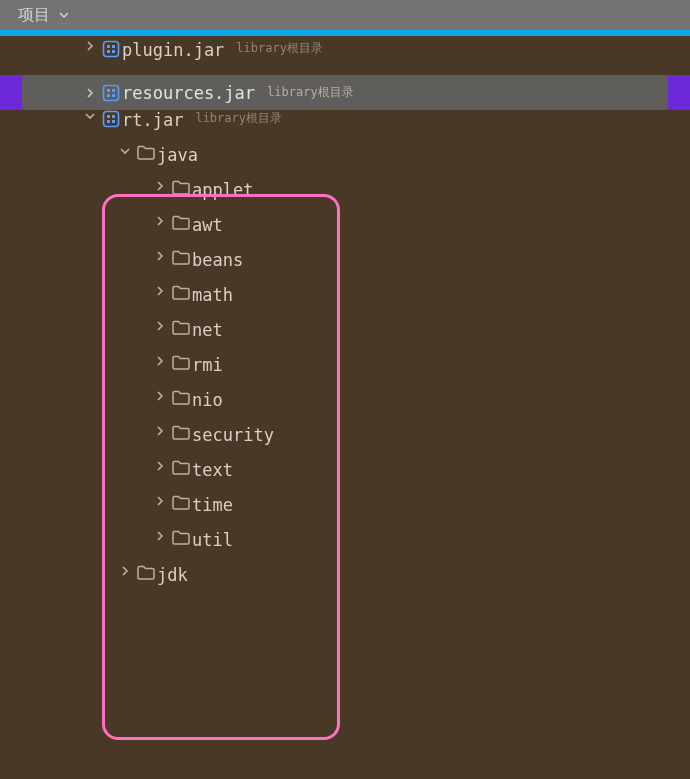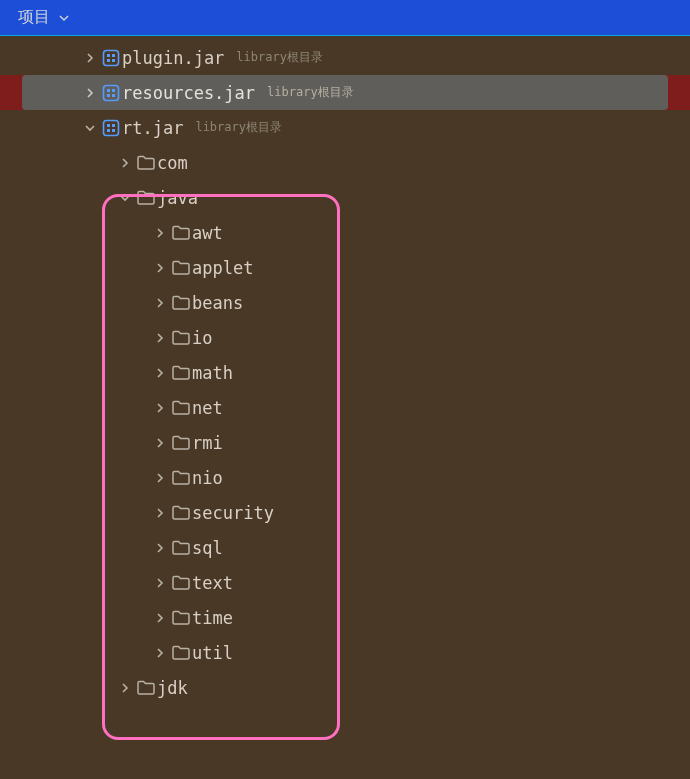--- a/index.html
+++ b/index.html
@@ -18,46 +18,46 @@
   height: 100%;
   background: #2a2f36;
   display: flex;
   flex-direction: column;
 }
 .header {
   height: 36px;
   display: flex;
   align-items: center;
   padding: 0 18px;
-  border-bottom: 1px solid #0ea5e9;
-  background: #1d4ed8;
+  border-bottom: 6px solid #0ea5e9;
+  background: #737373;
 }
 .header-title {
   font-size: 16px;
   color: #cfd3d9;
   font-family: "Microsoft YaHei", sans-serif;
 }
 .header-chevron {
   margin-left: 8px;
   color: #cfd3d9;
 }
 .tree-body {
   flex: 1;
   background: #4a3826;
   position: relative;
   padding-top: 4px;
 }
 .row {
   height: 35px;
   display: flex;
-  align-items: center;
+  align-items: flex-start;
   position: relative;
 }
 .row.selected {
-  background: #7f1d1d;
+  background: #6d28d9;
 }
 .sel-inner {
   margin: 0 22px;
   background: #5f5e5a;
   border-radius: 4px;
   height: 35px;
   display: flex;
   align-items: center;
   width: calc(100% - 44px);
 }
@@ -171,246 +171,204 @@
             <rect x="5" y="5" width="3" height="3" fill="#569cff"></rect>
             <rect x="10" y="5" width="3" height="3" fill="#569cff"></rect>
             <rect x="5" y="10" width="3" height="3" fill="#569cff"></rect>
             <rect x="10" y="10" width="3" height="3" fill="#569cff"></rect>
           </svg>
       </span>
       <span class="label">rt.jar</span>
       <span class="hint">library根目录</span>
     </div>
 
+
+    <div class="row">
+      <span class="indent" style="width:115px"></span>
+      <span class="arrow">
+        <svg width="12" height="12" viewBox="0 0 12 12">
+            <path d="M2 4 L6 8 L10 4" stroke="#b8b1a6" stroke-width="1.6" fill="none"></path>
+          </svg>
+      </span>
+      <span class="icon-slot">
+        <svg width="18" height="16" viewBox="0 0 18 16">
+            <path d="M1 3 Q1 1.5 2.5 1.5 L6.5 1.5 L8.5 3.5 L15.5 3.5 Q17 3.5 17 5 L17 12.5 Q17 14 15.5 14 L2.5 14 Q1 14 1 12.5 Z" fill="none" stroke="#b8b1a6" stroke-width="1.5"></path>
+          </svg>
+      </span>
+      <span class="label">java</span>
+    </div>
+
+    <div id="java-children">
+        <div class="row">
+          <span class="indent" style="width:150px"></span>
+          <span class="arrow">
+            <svg width="12" height="12" viewBox="0 0 12 12">
+              <path d="M4 2 L8 6 L4 10" stroke="#b8b1a6" stroke-width="1.6" fill="none"></path>
+            </svg>
+          </span>
+          <span class="icon-slot">
+            <svg width="18" height="16" viewBox="0 0 18 16">
+              <path d="M1 3 Q1 1.5 2.5 1.5 L6.5 1.5 L8.5 3.5 L15.5 3.5 Q17 3.5 17 5 L17 12.5 Q17 14 15.5 14 L2.5 14 Q1 14 1 12.5 Z" fill="none" stroke="#b8b1a6" stroke-width="1.5"></path>
+            </svg>
+          </span>
+          <span class="label">applet</span>
+        </div>
+        <div class="row">
+          <span class="indent" style="width:150px"></span>
+          <span class="arrow">
+            <svg width="12" height="12" viewBox="0 0 12 12">
+              <path d="M4 2 L8 6 L4 10" stroke="#b8b1a6" stroke-width="1.6" fill="none"></path>
+            </svg>
+          </span>
+          <span class="icon-slot">
+            <svg width="18" height="16" viewBox="0 0 18 16">
+              <path d="M1 3 Q1 1.5 2.5 1.5 L6.5 1.5 L8.5 3.5 L15.5 3.5 Q17 3.5 17 5 L17 12.5 Q17 14 15.5 14 L2.5 14 Q1 14 1 12.5 Z" fill="none" stroke="#b8b1a6" stroke-width="1.5"></path>
+            </svg>
+          </span>
+          <span class="label">awt</span>
+        </div>
+        <div class="row">
+          <span class="indent" style="width:150px"></span>
+          <span class="arrow">
+            <svg width="12" height="12" viewBox="0 0 12 12">
+              <path d="M4 2 L8 6 L4 10" stroke="#b8b1a6" stroke-width="1.6" fill="none"></path>
+            </svg>
+          </span>
+          <span class="icon-slot">
+            <svg width="18" height="16" viewBox="0 0 18 16">
+              <path d="M1 3 Q1 1.5 2.5 1.5 L6.5 1.5 L8.5 3.5 L15.5 3.5 Q17 3.5 17 5 L17 12.5 Q17 14 15.5 14 L2.5 14 Q1 14 1 12.5 Z" fill="none" stroke="#b8b1a6" stroke-width="1.5"></path>
+            </svg>
+          </span>
+          <span class="label">beans</span>
+        </div>
+        <div class="row">
+          <span class="indent" style="width:150px"></span>
+          <span class="arrow">
+            <svg width="12" height="12" viewBox="0 0 12 12">
+              <path d="M4 2 L8 6 L4 10" stroke="#b8b1a6" stroke-width="1.6" fill="none"></path>
+            </svg>
+          </span>
+          <span class="icon-slot">
+            <svg width="18" height="16" viewBox="0 0 18 16">
+              <path d="M1 3 Q1 1.5 2.5 1.5 L6.5 1.5 L8.5 3.5 L15.5 3.5 Q17 3.5 17 5 L17 12.5 Q17 14 15.5 14 L2.5 14 Q1 14 1 12.5 Z" fill="none" stroke="#b8b1a6" stroke-width="1.5"></path>
+            </svg>
+          </span>
+          <span class="label">math</span>
+        </div>
+        <div class="row">
+          <span class="indent" style="width:150px"></span>
+          <span class="arrow">
+            <svg width="12" height="12" viewBox="0 0 12 12">
+              <path d="M4 2 L8 6 L4 10" stroke="#b8b1a6" stroke-width="1.6" fill="none"></path>
+            </svg>
+          </span>
+          <span class="icon-slot">
+            <svg width="18" height="16" viewBox="0 0 18 16">
+              <path d="M1 3 Q1 1.5 2.5 1.5 L6.5 1.5 L8.5 3.5 L15.5 3.5 Q17 3.5 17 5 L17 12.5 Q17 14 15.5 14 L2.5 14 Q1 14 1 12.5 Z" fill="none" stroke="#b8b1a6" stroke-width="1.5"></path>
+            </svg>
+          </span>
+          <span class="label">net</span>
+        </div>
+        <div class="row">
+          <span class="indent" style="width:150px"></span>
+          <span class="arrow">
+            <svg width="12" height="12" viewBox="0 0 12 12">
+              <path d="M4 2 L8 6 L4 10" stroke="#b8b1a6" stroke-width="1.6" fill="none"></path>
+            </svg>
+          </span>
+          <span class="icon-slot">
+            <svg width="18" height="16" viewBox="0 0 18 16">
+              <path d="M1 3 Q1 1.5 2.5 1.5 L6.5 1.5 L8.5 3.5 L15.5 3.5 Q17 3.5 17 5 L17 12.5 Q17 14 15.5 14 L2.5 14 Q1 14 1 12.5 Z" fill="none" stroke="#b8b1a6" stroke-width="1.5"></path>
+            </svg>
+          </span>
+          <span class="label">rmi</span>
+        </div>
+        <div class="row">
+          <span class="indent" style="width:150px"></span>
+          <span class="arrow">
+            <svg width="12" height="12" viewBox="0 0 12 12">
+              <path d="M4 2 L8 6 L4 10" stroke="#b8b1a6" stroke-width="1.6" fill="none"></path>
+            </svg>
+          </span>
+          <span class="icon-slot">
+            <svg width="18" height="16" viewBox="0 0 18 16">
+              <path d="M1 3 Q1 1.5 2.5 1.5 L6.5 1.5 L8.5 3.5 L15.5 3.5 Q17 3.5 17 5 L17 12.5 Q17 14 15.5 14 L2.5 14 Q1 14 1 12.5 Z" fill="none" stroke="#b8b1a6" stroke-width="1.5"></path>
+            </svg>
+          </span>
+          <span class="label">nio</span>
+        </div>
+        <div class="row">
+          <span class="indent" style="width:150px"></span>
+          <span class="arrow">
+            <svg width="12" height="12" viewBox="0 0 12 12">
+              <path d="M4 2 L8 6 L4 10" stroke="#b8b1a6" stroke-width="1.6" fill="none"></path>
+            </svg>
+          </span>
+          <span class="icon-slot">
+            <svg width="18" height="16" viewBox="0 0 18 16">
+              <path d="M1 3 Q1 1.5 2.5 1.5 L6.5 1.5 L8.5 3.5 L15.5 3.5 Q17 3.5 17 5 L17 12.5 Q17 14 15.5 14 L2.5 14 Q1 14 1 12.5 Z" fill="none" stroke="#b8b1a6" stroke-width="1.5"></path>
+            </svg>
+          </span>
+          <span class="label">security</span>
+        </div>
+        <div class="row">
+          <span class="indent" style="width:150px"></span>
+          <span class="arrow">
+            <svg width="12" height="12" viewBox="0 0 12 12">
+              <path d="M4 2 L8 6 L4 10" stroke="#b8b1a6" stroke-width="1.6" fill="none"></path>
+            </svg>
+          </span>
+          <span class="icon-slot">
+            <svg width="18" height="16" viewBox="0 0 18 16">
+              <path d="M1 3 Q1 1.5 2.5 1.5 L6.5 1.5 L8.5 3.5 L15.5 3.5 Q17 3.5 17 5 L17 12.5 Q17 14 15.5 14 L2.5 14 Q1 14 1 12.5 Z" fill="none" stroke="#b8b1a6" stroke-width="1.5"></path>
+            </svg>
+          </span>
+          <span class="label">text</span>
+        </div>
+        <div class="row">
+          <span class="indent" style="width:150px"></span>
+          <span class="arrow">
+            <svg width="12" height="12" viewBox="0 0 12 12">
+              <path d="M4 2 L8 6 L4 10" stroke="#b8b1a6" stroke-width="1.6" fill="none"></path>
+            </svg>
+          </span>
+          <span class="icon-slot">
+            <svg width="18" height="16" viewBox="0 0 18 16">
+              <path d="M1 3 Q1 1.5 2.5 1.5 L6.5 1.5 L8.5 3.5 L15.5 3.5 Q17 3.5 17 5 L17 12.5 Q17 14 15.5 14 L2.5 14 Q1 14 1 12.5 Z" fill="none" stroke="#b8b1a6" stroke-width="1.5"></path>
+            </svg>
+          </span>
+          <span class="label">time</span>
+        </div>
+        <div class="row">
+          <span class="indent" style="width:150px"></span>
+          <span class="arrow">
+            <svg width="12" height="12" viewBox="0 0 12 12">
+              <path d="M4 2 L8 6 L4 10" stroke="#b8b1a6" stroke-width="1.6" fill="none"></path>
+            </svg>
+          </span>
+          <span class="icon-slot">
+            <svg width="18" height="16" viewBox="0 0 18 16">
+              <path d="M1 3 Q1 1.5 2.5 1.5 L6.5 1.5 L8.5 3.5 L15.5 3.5 Q17 3.5 17 5 L17 12.5 Q17 14 15.5 14 L2.5 14 Q1 14 1 12.5 Z" fill="none" stroke="#b8b1a6" stroke-width="1.5"></path>
+            </svg>
+          </span>
+          <span class="label">util</span>
+        </div>
+      </div>
+
+
     <div class="row">
       <span class="indent" style="width:115px"></span>
       <span class="arrow">
         <svg width="12" height="12" viewBox="0 0 12 12">
             <path d="M4 2 L8 6 L4 10" stroke="#b8b1a6" stroke-width="1.6" fill="none"></path>
           </svg>
       </span>
       <span class="icon-slot">
         <svg width="18" height="16" viewBox="0 0 18 16">
             <path d="M1 3 Q1 1.5 2.5 1.5 L6.5 1.5 L8.5 3.5 L15.5 3.5 Q17 3.5 17 5 L17 12.5 Q17 14 15.5 14 L2.5 14 Q1 14 1 12.5 Z" fill="none" stroke="#b8b1a6" stroke-width="1.5"></path>
           </svg>
       </span>
-      <span class="label">com</span>
-    </div>
-
-    <div class="row">
-      <span class="indent" style="width:115px"></span>
-      <span class="arrow">
-        <svg width="12" height="12" viewBox="0 0 12 12">
-            <path d="M2 4 L6 8 L10 4" stroke="#b8b1a6" stroke-width="1.6" fill="none"></path>
-          </svg>
-      </span>
-      <span class="icon-slot">
-        <svg width="18" height="16" viewBox="0 0 18 16">
-            <path d="M1 3 Q1 1.5 2.5 1.5 L6.5 1.5 L8.5 3.5 L15.5 3.5 Q17 3.5 17 5 L17 12.5 Q17 14 15.5 14 L2.5 14 Q1 14 1 12.5 Z" fill="none" stroke="#b8b1a6" stroke-width="1.5"></path>
-          </svg>
-      </span>
-      <span class="label">java</span>
-    </div>
-
-    <div id="java-children">
-        <div class="row">
-          <span class="indent" style="width:150px"></span>
-          <span class="arrow">
-            <svg width="12" height="12" viewBox="0 0 12 12">
-              <path d="M4 2 L8 6 L4 10" stroke="#b8b1a6" stroke-width="1.6" fill="none"></path>
-            </svg>
-          </span>
-          <span class="icon-slot">
-            <svg width="18" height="16" viewBox="0 0 18 16">
-              <path d="M1 3 Q1 1.5 2.5 1.5 L6.5 1.5 L8.5 3.5 L15.5 3.5 Q17 3.5 17 5 L17 12.5 Q17 14 15.5 14 L2.5 14 Q1 14 1 12.5 Z" fill="none" stroke="#b8b1a6" stroke-width="1.5"></path>
-            </svg>
-          </span>
-          <span class="label">awt</span>
-        </div>
-        <div class="row">
-          <span class="indent" style="width:150px"></span>
-          <span class="arrow">
-            <svg width="12" height="12" viewBox="0 0 12 12">
-              <path d="M4 2 L8 6 L4 10" stroke="#b8b1a6" stroke-width="1.6" fill="none"></path>
-            </svg>
-          </span>
-          <span class="icon-slot">
-            <svg width="18" height="16" viewBox="0 0 18 16">
-              <path d="M1 3 Q1 1.5 2.5 1.5 L6.5 1.5 L8.5 3.5 L15.5 3.5 Q17 3.5 17 5 L17 12.5 Q17 14 15.5 14 L2.5 14 Q1 14 1 12.5 Z" fill="none" stroke="#b8b1a6" stroke-width="1.5"></path>
-            </svg>
-          </span>
-          <span class="label">applet</span>
-        </div>
-        <div class="row">
-          <span class="indent" style="width:150px"></span>
-          <span class="arrow">
-            <svg width="12" height="12" viewBox="0 0 12 12">
-              <path d="M4 2 L8 6 L4 10" stroke="#b8b1a6" stroke-width="1.6" fill="none"></path>
-            </svg>
-          </span>
-          <span class="icon-slot">
-            <svg width="18" height="16" viewBox="0 0 18 16">
-              <path d="M1 3 Q1 1.5 2.5 1.5 L6.5 1.5 L8.5 3.5 L15.5 3.5 Q17 3.5 17 5 L17 12.5 Q17 14 15.5 14 L2.5 14 Q1 14 1 12.5 Z" fill="none" stroke="#b8b1a6" stroke-width="1.5"></path>
-            </svg>
-          </span>
-          <span class="label">beans</span>
-        </div>
-        <div class="row">
-          <span class="indent" style="width:150px"></span>
-          <span class="arrow">
-            <svg width="12" height="12" viewBox="0 0 12 12">
-              <path d="M4 2 L8 6 L4 10" stroke="#b8b1a6" stroke-width="1.6" fill="none"></path>
-            </svg>
-          </span>
-          <span class="icon-slot">
-            <svg width="18" height="16" viewBox="0 0 18 16">
-              <path d="M1 3 Q1 1.5 2.5 1.5 L6.5 1.5 L8.5 3.5 L15.5 3.5 Q17 3.5 17 5 L17 12.5 Q17 14 15.5 14 L2.5 14 Q1 14 1 12.5 Z" fill="none" stroke="#b8b1a6" stroke-width="1.5"></path>
-            </svg>
-          </span>
-          <span class="label">io</span>
-        </div>
-        <div class="row">
-          <span class="indent" style="width:150px"></span>
-          <span class="arrow">
-            <svg width="12" height="12" viewBox="0 0 12 12">
-              <path d="M4 2 L8 6 L4 10" stroke="#b8b1a6" stroke-width="1.6" fill="none"></path>
-            </svg>
-          </span>
-          <span class="icon-slot">
-            <svg width="18" height="16" viewBox="0 0 18 16">
-              <path d="M1 3 Q1 1.5 2.5 1.5 L6.5 1.5 L8.5 3.5 L15.5 3.5 Q17 3.5 17 5 L17 12.5 Q17 14 15.5 14 L2.5 14 Q1 14 1 12.5 Z" fill="none" stroke="#b8b1a6" stroke-width="1.5"></path>
-            </svg>
-          </span>
-          <span class="label">math</span>
-        </div>
-        <div class="row">
-          <span class="indent" style="width:150px"></span>
-          <span class="arrow">
-            <svg width="12" height="12" viewBox="0 0 12 12">
-              <path d="M4 2 L8 6 L4 10" stroke="#b8b1a6" stroke-width="1.6" fill="none"></path>
-            </svg>
-          </span>
-          <span class="icon-slot">
-            <svg width="18" height="16" viewBox="0 0 18 16">
-              <path d="M1 3 Q1 1.5 2.5 1.5 L6.5 1.5 L8.5 3.5 L15.5 3.5 Q17 3.5 17 5 L17 12.5 Q17 14 15.5 14 L2.5 14 Q1 14 1 12.5 Z" fill="none" stroke="#b8b1a6" stroke-width="1.5"></path>
-            </svg>
-          </span>
-          <span class="label">net</span>
-        </div>
-        <div class="row">
-          <span class="indent" style="width:150px"></span>
-          <span class="arrow">
-            <svg width="12" height="12" viewBox="0 0 12 12">
-              <path d="M4 2 L8 6 L4 10" stroke="#b8b1a6" stroke-width="1.6" fill="none"></path>
-            </svg>
-          </span>
-          <span class="icon-slot">
-            <svg width="18" height="16" viewBox="0 0 18 16">
-              <path d="M1 3 Q1 1.5 2.5 1.5 L6.5 1.5 L8.5 3.5 L15.5 3.5 Q17 3.5 17 5 L17 12.5 Q17 14 15.5 14 L2.5 14 Q1 14 1 12.5 Z" fill="none" stroke="#b8b1a6" stroke-width="1.5"></path>
-            </svg>
-          </span>
-          <span class="label">rmi</span>
-        </div>
-        <div class="row">
-          <span class="indent" style="width:150px"></span>
-          <span class="arrow">
-            <svg width="12" height="12" viewBox="0 0 12 12">
-              <path d="M4 2 L8 6 L4 10" stroke="#b8b1a6" stroke-width="1.6" fill="none"></path>
-            </svg>
-          </span>
-          <span class="icon-slot">
-            <svg width="18" height="16" viewBox="0 0 18 16">
-              <path d="M1 3 Q1 1.5 2.5 1.5 L6.5 1.5 L8.5 3.5 L15.5 3.5 Q17 3.5 17 5 L17 12.5 Q17 14 15.5 14 L2.5 14 Q1 14 1 12.5 Z" fill="none" stroke="#b8b1a6" stroke-width="1.5"></path>
-            </svg>
-          </span>
-          <span class="label">nio</span>
-        </div>
-        <div class="row">
-          <span class="indent" style="width:150px"></span>
-          <span class="arrow">
-            <svg width="12" height="12" viewBox="0 0 12 12">
-              <path d="M4 2 L8 6 L4 10" stroke="#b8b1a6" stroke-width="1.6" fill="none"></path>
-            </svg>
-          </span>
-          <span class="icon-slot">
-            <svg width="18" height="16" viewBox="0 0 18 16">
-              <path d="M1 3 Q1 1.5 2.5 1.5 L6.5 1.5 L8.5 3.5 L15.5 3.5 Q17 3.5 17 5 L17 12.5 Q17 14 15.5 14 L2.5 14 Q1 14 1 12.5 Z" fill="none" stroke="#b8b1a6" stroke-width="1.5"></path>
-            </svg>
-          </span>
-          <span class="label">security</span>
-        </div>
-        <div class="row">
-          <span class="indent" style="width:150px"></span>
-          <span class="arrow">
-            <svg width="12" height="12" viewBox="0 0 12 12">
-              <path d="M4 2 L8 6 L4 10" stroke="#b8b1a6" stroke-width="1.6" fill="none"></path>
-            </svg>
-          </span>
-          <span class="icon-slot">
-            <svg width="18" height="16" viewBox="0 0 18 16">
-              <path d="M1 3 Q1 1.5 2.5 1.5 L6.5 1.5 L8.5 3.5 L15.5 3.5 Q17 3.5 17 5 L17 12.5 Q17 14 15.5 14 L2.5 14 Q1 14 1 12.5 Z" fill="none" stroke="#b8b1a6" stroke-width="1.5"></path>
-            </svg>
-          </span>
-          <span class="label">sql</span>
-        </div>
-        <div class="row">
-          <span class="indent" style="width:150px"></span>
-          <span class="arrow">
-            <svg width="12" height="12" viewBox="0 0 12 12">
-              <path d="M4 2 L8 6 L4 10" stroke="#b8b1a6" stroke-width="1.6" fill="none"></path>
-            </svg>
-          </span>
-          <span class="icon-slot">
-            <svg width="18" height="16" viewBox="0 0 18 16">
-              <path d="M1 3 Q1 1.5 2.5 1.5 L6.5 1.5 L8.5 3.5 L15.5 3.5 Q17 3.5 17 5 L17 12.5 Q17 14 15.5 14 L2.5 14 Q1 14 1 12.5 Z" fill="none" stroke="#b8b1a6" stroke-width="1.5"></path>
-            </svg>
-          </span>
-          <span class="label">text</span>
-        </div>
-        <div class="row">
-          <span class="indent" style="width:150px"></span>
-          <span class="arrow">
-            <svg width="12" height="12" viewBox="0 0 12 12">
-              <path d="M4 2 L8 6 L4 10" stroke="#b8b1a6" stroke-width="1.6" fill="none"></path>
-            </svg>
-          </span>
-          <span class="icon-slot">
-            <svg width="18" height="16" viewBox="0 0 18 16">
-              <path d="M1 3 Q1 1.5 2.5 1.5 L6.5 1.5 L8.5 3.5 L15.5 3.5 Q17 3.5 17 5 L17 12.5 Q17 14 15.5 14 L2.5 14 Q1 14 1 12.5 Z" fill="none" stroke="#b8b1a6" stroke-width="1.5"></path>
-            </svg>
-          </span>
-          <span class="label">time</span>
-        </div>
-        <div class="row">
-          <span class="indent" style="width:150px"></span>
-          <span class="arrow">
-            <svg width="12" height="12" viewBox="0 0 12 12">
-              <path d="M4 2 L8 6 L4 10" stroke="#b8b1a6" stroke-width="1.6" fill="none"></path>
-            </svg>
-          </span>
-          <span class="icon-slot">
-            <svg width="18" height="16" viewBox="0 0 18 16">
-              <path d="M1 3 Q1 1.5 2.5 1.5 L6.5 1.5 L8.5 3.5 L15.5 3.5 Q17 3.5 17 5 L17 12.5 Q17 14 15.5 14 L2.5 14 Q1 14 1 12.5 Z" fill="none" stroke="#b8b1a6" stroke-width="1.5"></path>
-            </svg>
-          </span>
-          <span class="label">util</span>
-        </div>
-      </div>
-
-
-    <div class="row">
-      <span class="indent" style="width:115px"></span>
-      <span class="arrow">
-        <svg width="12" height="12" viewBox="0 0 12 12">
-            <path d="M4 2 L8 6 L4 10" stroke="#b8b1a6" stroke-width="1.6" fill="none"></path>
-          </svg>
-      </span>
-      <span class="icon-slot">
-        <svg width="18" height="16" viewBox="0 0 18 16">
-            <path d="M1 3 Q1 1.5 2.5 1.5 L6.5 1.5 L8.5 3.5 L15.5 3.5 Q17 3.5 17 5 L17 12.5 Q17 14 15.5 14 L2.5 14 Q1 14 1 12.5 Z" fill="none" stroke="#b8b1a6" stroke-width="1.5"></path>
-          </svg>
-      </span>
       <span class="label">jdk</span>
     </div>
 
     <div class="pink-box"></div>
   </div>
 </div>
 
 </body></html>

